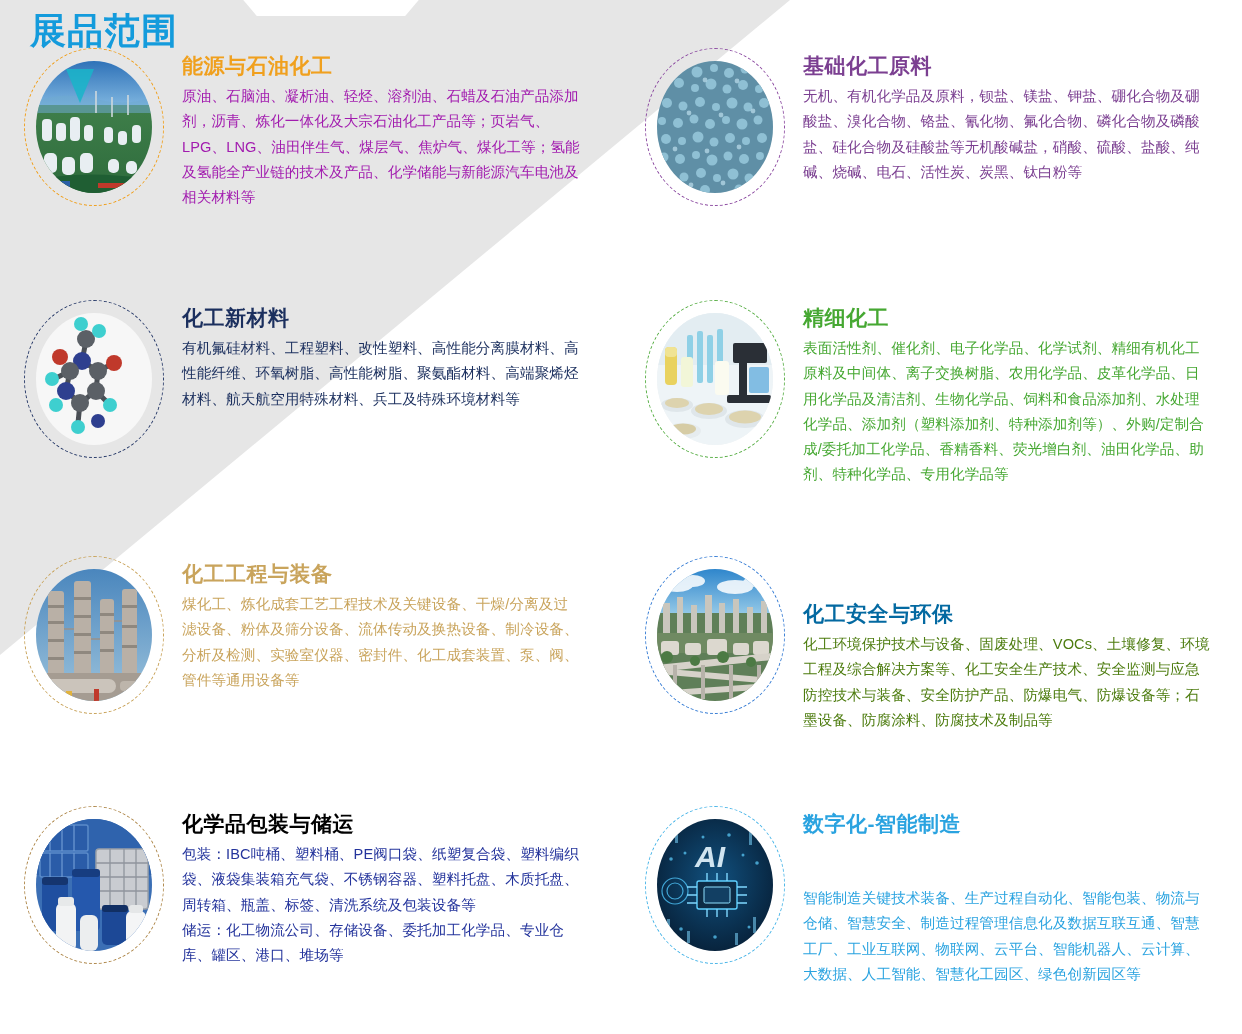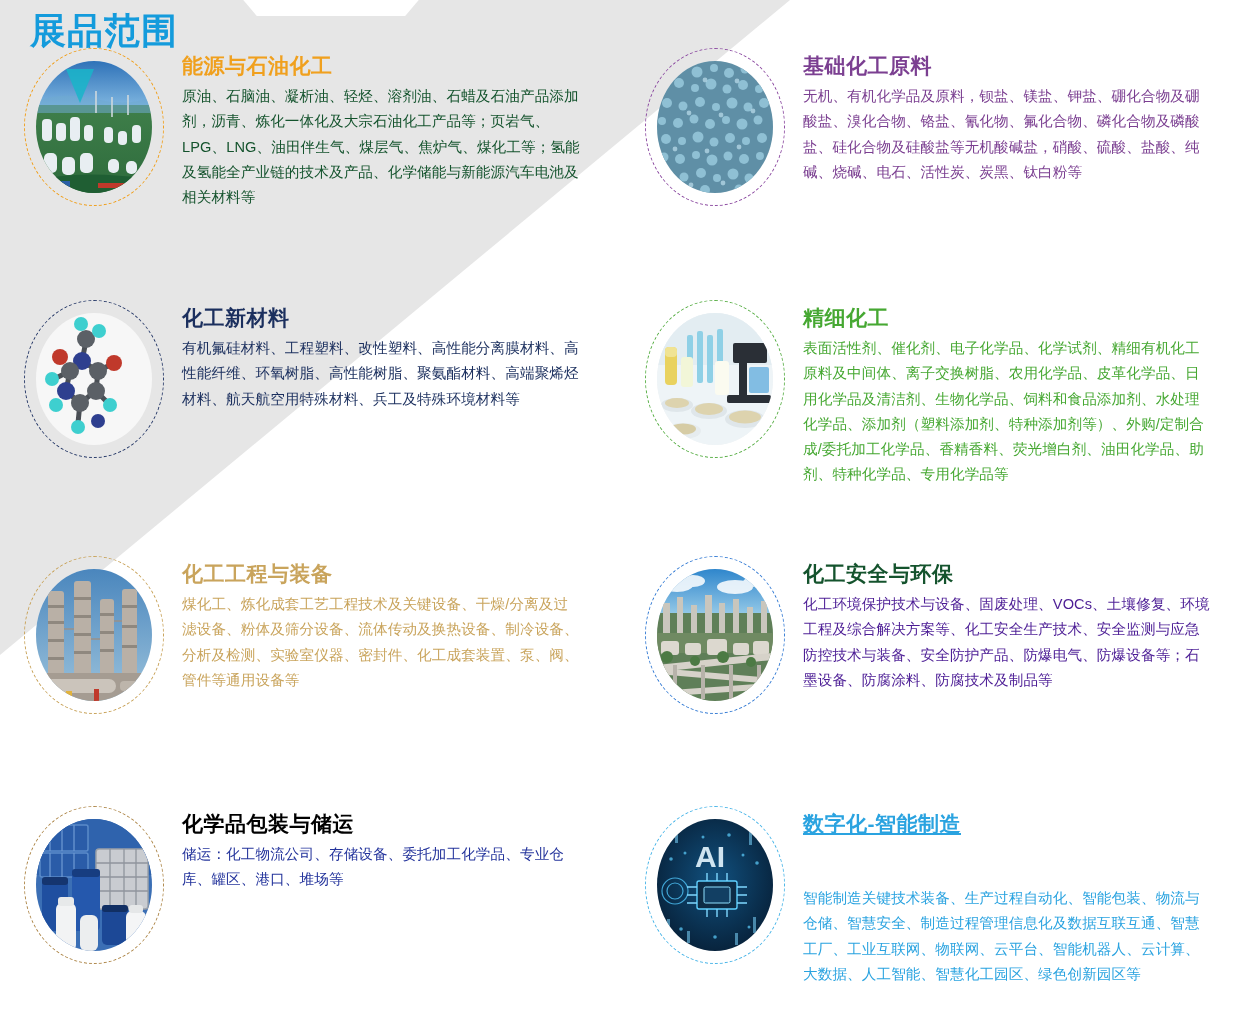--- a/index.html
+++ b/index.html
@@ -76,20 +76,21 @@
     display: flex;
     align-items: flex-start;
   }
 
   
   .thumb-wrap {
     position: relative;
     flex: 0 0 auto;
     width: 144px;
     height: 162px;
+    font-style: italic;
   }
   .thumb-ring {
     position: absolute;
     left: 0; top: 0;
     width: 140px;
     height: 158px;
     border: 1px dashed #b9a16b;
     border-radius: 50%;
     box-sizing: border-box;
   }
@@ -175,21 +176,21 @@
               <line x1="92" y1="54" x2="92" y2="34"></line>
             </g>
             <path d="M0 120 Q40 108 116 118 L116 132 L0 132 Z" fill="#1f5e33"></path>
             <rect x="14" y="120" width="20" height="6" fill="#2b5fa8"></rect>
             <rect x="62" y="122" width="30" height="5" fill="#c0392b"></rect>
           </svg>
         </div>
       </div>
       <div class="card-body">
         <h3 class="card-title" style="color:#f0a01e;">能源与石油化工</h3>
-        <p class="card-desc" style="color:#14532d;">原油、石脑油、凝析油、轻烃、溶剂油、石蜡及石油产品添加剂，沥青、炼化一体化及大宗石油化工产品等；页岩气、LPG、LNG、油田伴生气、煤层气、焦炉气、煤化工等；氢能及氢能全产业链的技术及产品、化学储能与新能源汽车电池及相关材料等</p>
+        <p class="card-desc" style="color:#a21caf;">原油、石脑油、凝析油、轻烃、溶剂油、石蜡及石油产品添加剂，沥青、炼化一体化及大宗石油化工产品等；页岩气、LPG、LNG、油田伴生气、煤层气、焦炉气、煤化工等；氢能及氢能全产业链的技术及产品、化学储能与新能源汽车电池及相关材料等</p>
       </div>
     </div>
 
     <div class="card" style="left:645px; top:48px; width:590px;">
       <div class="thumb-wrap">
         <div class="thumb-ring" style="border-color:#8e4ea3;"></div>
         <div class="thumb-img">
           <svg viewBox="0 0 116 132" preserveAspectRatio="none">
             <rect x="0" y="0" width="116" height="132" fill="#5f8fa6"></rect>
             <g fill="#8fc0d4">
@@ -460,22 +461,22 @@
             <g fill="#4c7a44">
               <circle cx="10" cy="88" r="6"></circle>
                 <circle cx="38" cy="92" r="5"></circle>
               <circle cx="66" cy="88" r="6"></circle>
                 <circle cx="94" cy="93" r="5"></circle>
             </g>
           </svg>
         </div>
       </div>
       <div class="card-body" style="width:410px;">
-        <h3 class="card-title" style="color:#14532d;">化工安全与环保</h3>
-        <p class="card-desc" style="color:#4c1d95;">化工环境保护技术与设备、固废处理、VOCs、土壤修复、环境工程及综合解决方案等、化工安全生产技术、安全监测与应急防控技术与装备、安全防护产品、防爆电气、防爆设备等；石墨设备、防腐涂料、防腐技术及制品等</p>
+        <h3 class="card-title" style="color:#0369a1;margin-top:40px;">化工安全与环保</h3>
+        <p class="card-desc" style="color:#4d7c0f;">化工环境保护技术与设备、固废处理、VOCs、土壤修复、环境工程及综合解决方案等、化工安全生产技术、安全监测与应急防控技术与装备、安全防护产品、防爆电气、防爆设备等；石墨设备、防腐涂料、防腐技术及制品等</p>
       </div>
     </div>
 
     <div class="card" style="left:24px; top:806px; width:580px;">
       <div class="thumb-wrap">
         <div class="thumb-ring" style="border-color:#b08a4e;"></div>
         <div class="thumb-img">
           <svg viewBox="0 0 116 132" preserveAspectRatio="none">
             <rect x="0" y="0" width="116" height="132" fill="#3b6fb5"></rect>
             <rect x="0" y="0" width="116" height="56" fill="#2f63ad"></rect>
@@ -510,20 +511,21 @@
             <rect x="22" y="78" width="16" height="9" rx="3" fill="#e7e9ea"></rect>
             <rect x="44" y="96" width="18" height="36" rx="6" fill="#eceeef"></rect>
             <rect x="90" y="92" width="20" height="40" rx="6" fill="#f4f5f6"></rect>
             <rect x="93" y="86" width="14" height="8" rx="3" fill="#e5e7e8"></rect>
           </svg>
         </div>
       </div>
       <div class="card-body">
         <h3 class="card-title" style="color:#000000;">化学品包装与储运</h3>
         <div class="card-desc" style="color:#24349c;">
+          <p class="para">包装：IBC吨桶、塑料桶、PE阀口袋、纸塑复合袋、塑料编织袋、液袋集装箱充气袋、不锈钢容器、塑料托盘、木质托盘、周转箱、瓶盖、标签、清洗系统及包装设备等</p>
           <p class="para">储运：化工物流公司、存储设备、委托加工化学品、专业仓库、罐区、港口、堆场等</p>
         </div>
       </div>
     </div>
 
     <div class="card" style="left:645px; top:806px; width:590px;">
       <div class="thumb-wrap">
         <div class="thumb-ring" style="border-color:#4cb6e8;"></div>
         <div class="thumb-img">
           <svg viewBox="0 0 116 132" preserveAspectRatio="none">
@@ -577,19 +579,19 @@
                 <circle cx="24" cy="110" r="1.8"></circle>
                 <circle cx="92" cy="108" r="1.5"></circle>
               <circle cx="58" cy="118" r="1.8"></circle>
                 <circle cx="46" cy="18" r="1.5"></circle>
                 <circle cx="72" cy="16" r="1.8"></circle>
             </g>
           </svg>
         </div>
       </div>
       <div class="card-body" style="width:410px;">
-        <h3 class="card-title" style="color:#2aa3e0;text-decoration:underline;">数字化-智能制造</h3>
+        <h3 class="card-title" style="color:#2aa3e0;">数字化-智能制造</h3>
         <p class="card-desc" style="color:#2aa3e0;margin-top:48px;">智能制造关键技术装备、生产过程自动化、智能包装、物流与仓储、智慧安全、制造过程管理信息化及数据互联互通、智慧工厂、工业互联网、物联网、云平台、智能机器人、云计算、大数据、人工智能、智慧化工园区、绿色创新园区等</p>
       </div>
     </div>
 
   </div>
 </div>
 
 </body></html>

